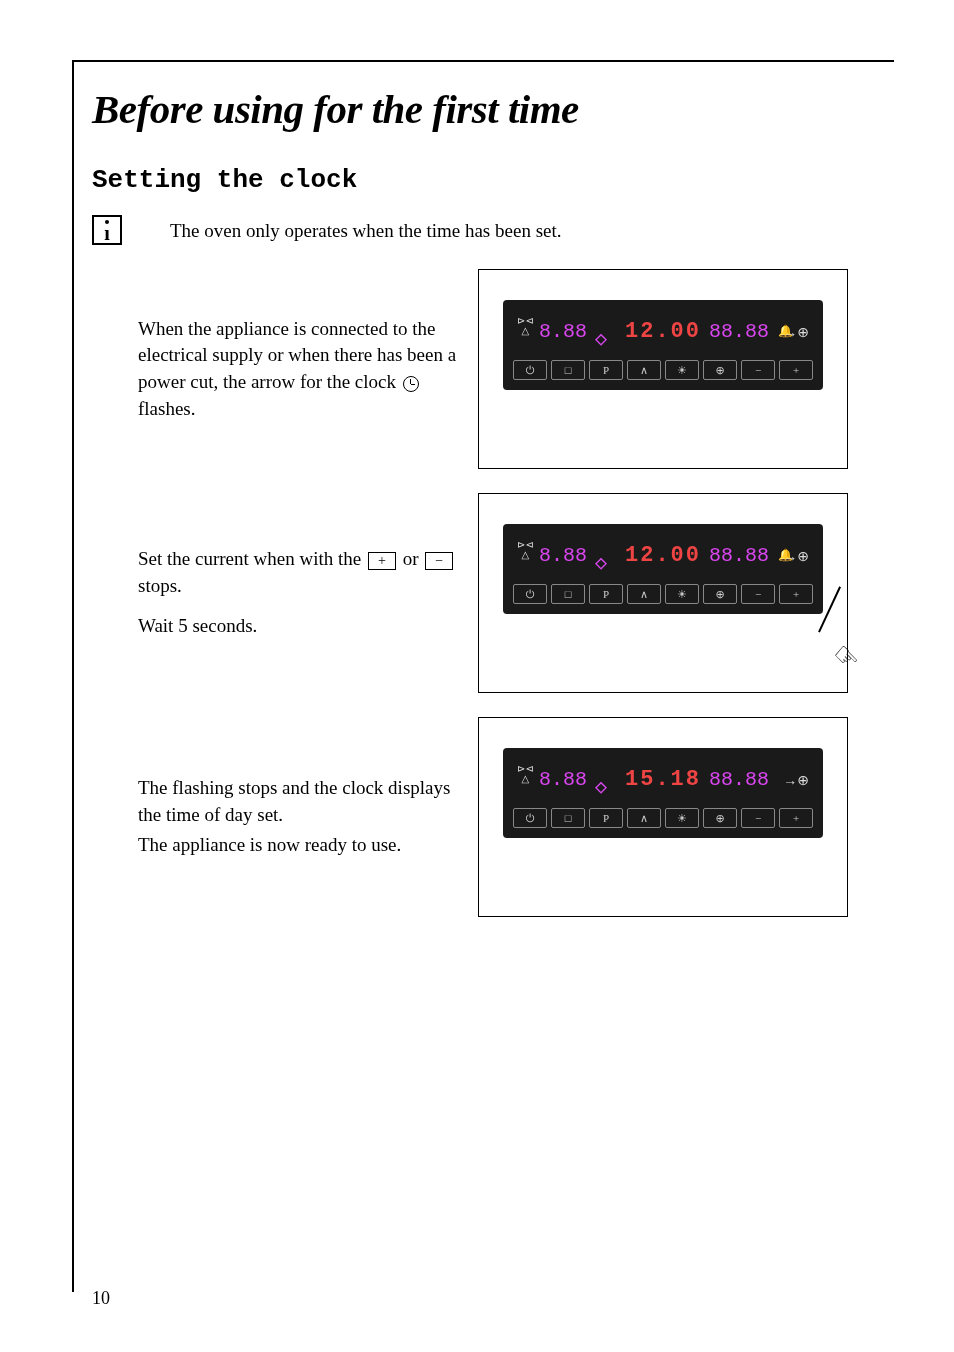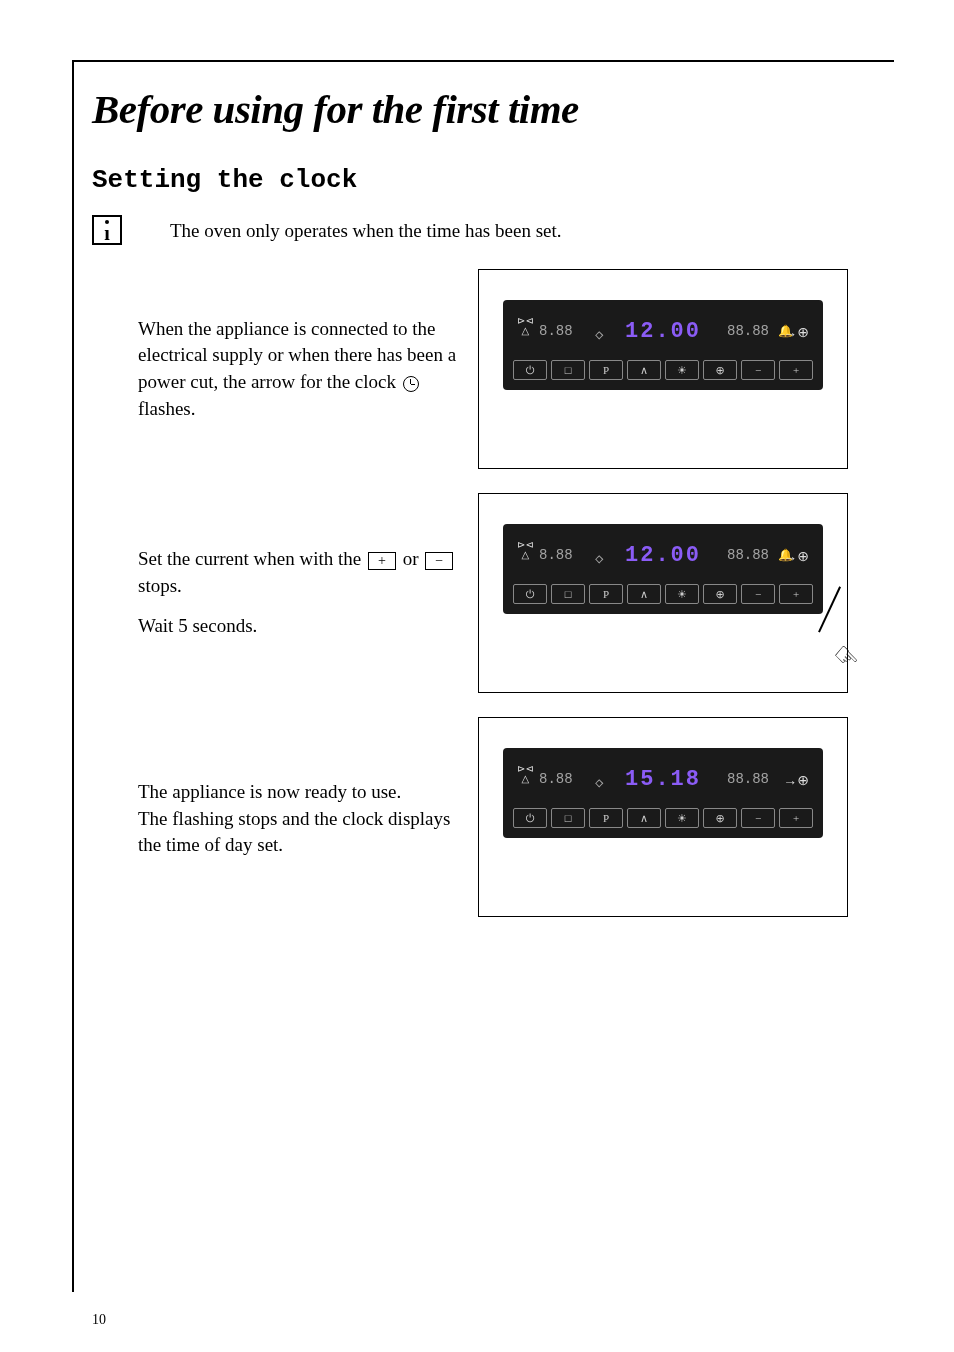--- a/index.html
+++ b/index.html
@@ -111,27 +111,27 @@
       height: 46px;
       display: flex;
       align-items: center;
       justify-content: center;
       position: relative;
     }
     .display-time {
       font-family: 'Courier New', monospace;
       font-size: 22px;
       font-weight: bold;
-      color: #8b5cf6;
+      color: #ef4444;
       letter-spacing: 2px;
     }
     .display-ghost {
       font-family: 'Courier New', monospace;
-      font-size: 14px;
-      color: #a3a3a3;
+      font-size: 20px;
+      color: #d946ef;
       position: absolute;
     }
     .display-icon-left {
       position: absolute;
       left: 14px;
       top: 8px;
       color: #ddd;
       font-size: 10px;
       line-height: 1;
       text-align: center;
@@ -219,23 +219,23 @@
       bottom: 60px;
       right: 28px;
       width: 1.5px;
       height: 50px;
       background: #000;
       transform: rotate(25deg);
       transform-origin: bottom;
     }
     .page-number {
       position: absolute;
-      bottom: 24px;
+      bottom: 43px;
       left: 92px;
-      font-size: 14px;
+      font-size: 18px;
     }
   </style>
 </head>
 <body>
 
 <div class="page-border"></div>
 
 <div class="content">
   <h1>Before using for the first time</h1>
   <h2>Setting the clock</h2>
@@ -303,22 +303,22 @@
           <div class="panel-btn">+</div>
         </div>
       </div>
       <div class="pointer-line"></div>
       <div class="pointer-hand">☟</div>
     </div>
   </div>
 
   <div class="step-row">
     <div class="step-text">
+      <div>The flashing stops and the clock displays the time of day set.</div>
       <div style="margin-top:4px;">The appliance is now ready to use.</div>
-      <div>The flashing stops and the clock displays the time of day set.</div>
     </div>
     <div class="step-image">
       <div class="panel">
         <div class="display-area">
           <div class="display-icon-left">⊳⊲<br>△</div>
           <div class="display-ghost" style="left:36px;">8.88</div>
           <div class="display-ghost" style="left:92px;top:18px;">◇</div>
           <div class="display-time">15.18</div>
           <div class="display-ghost" style="right:54px;">88.88</div>
           <div class="display-icon-right">→⊕</div>

